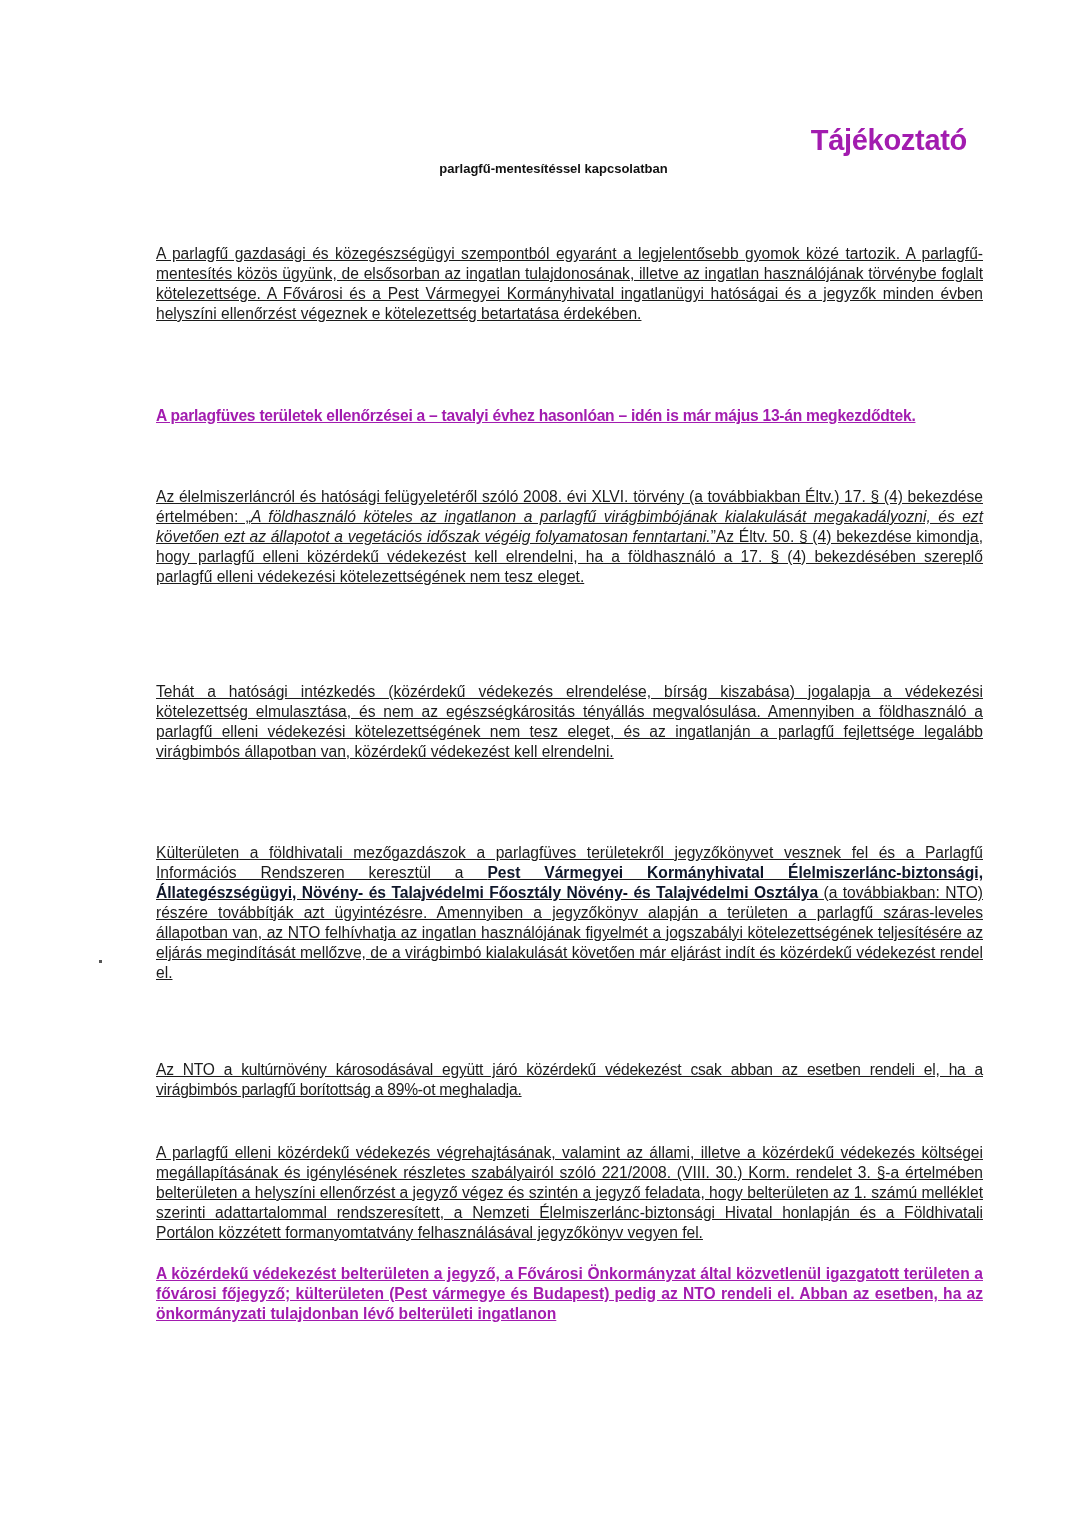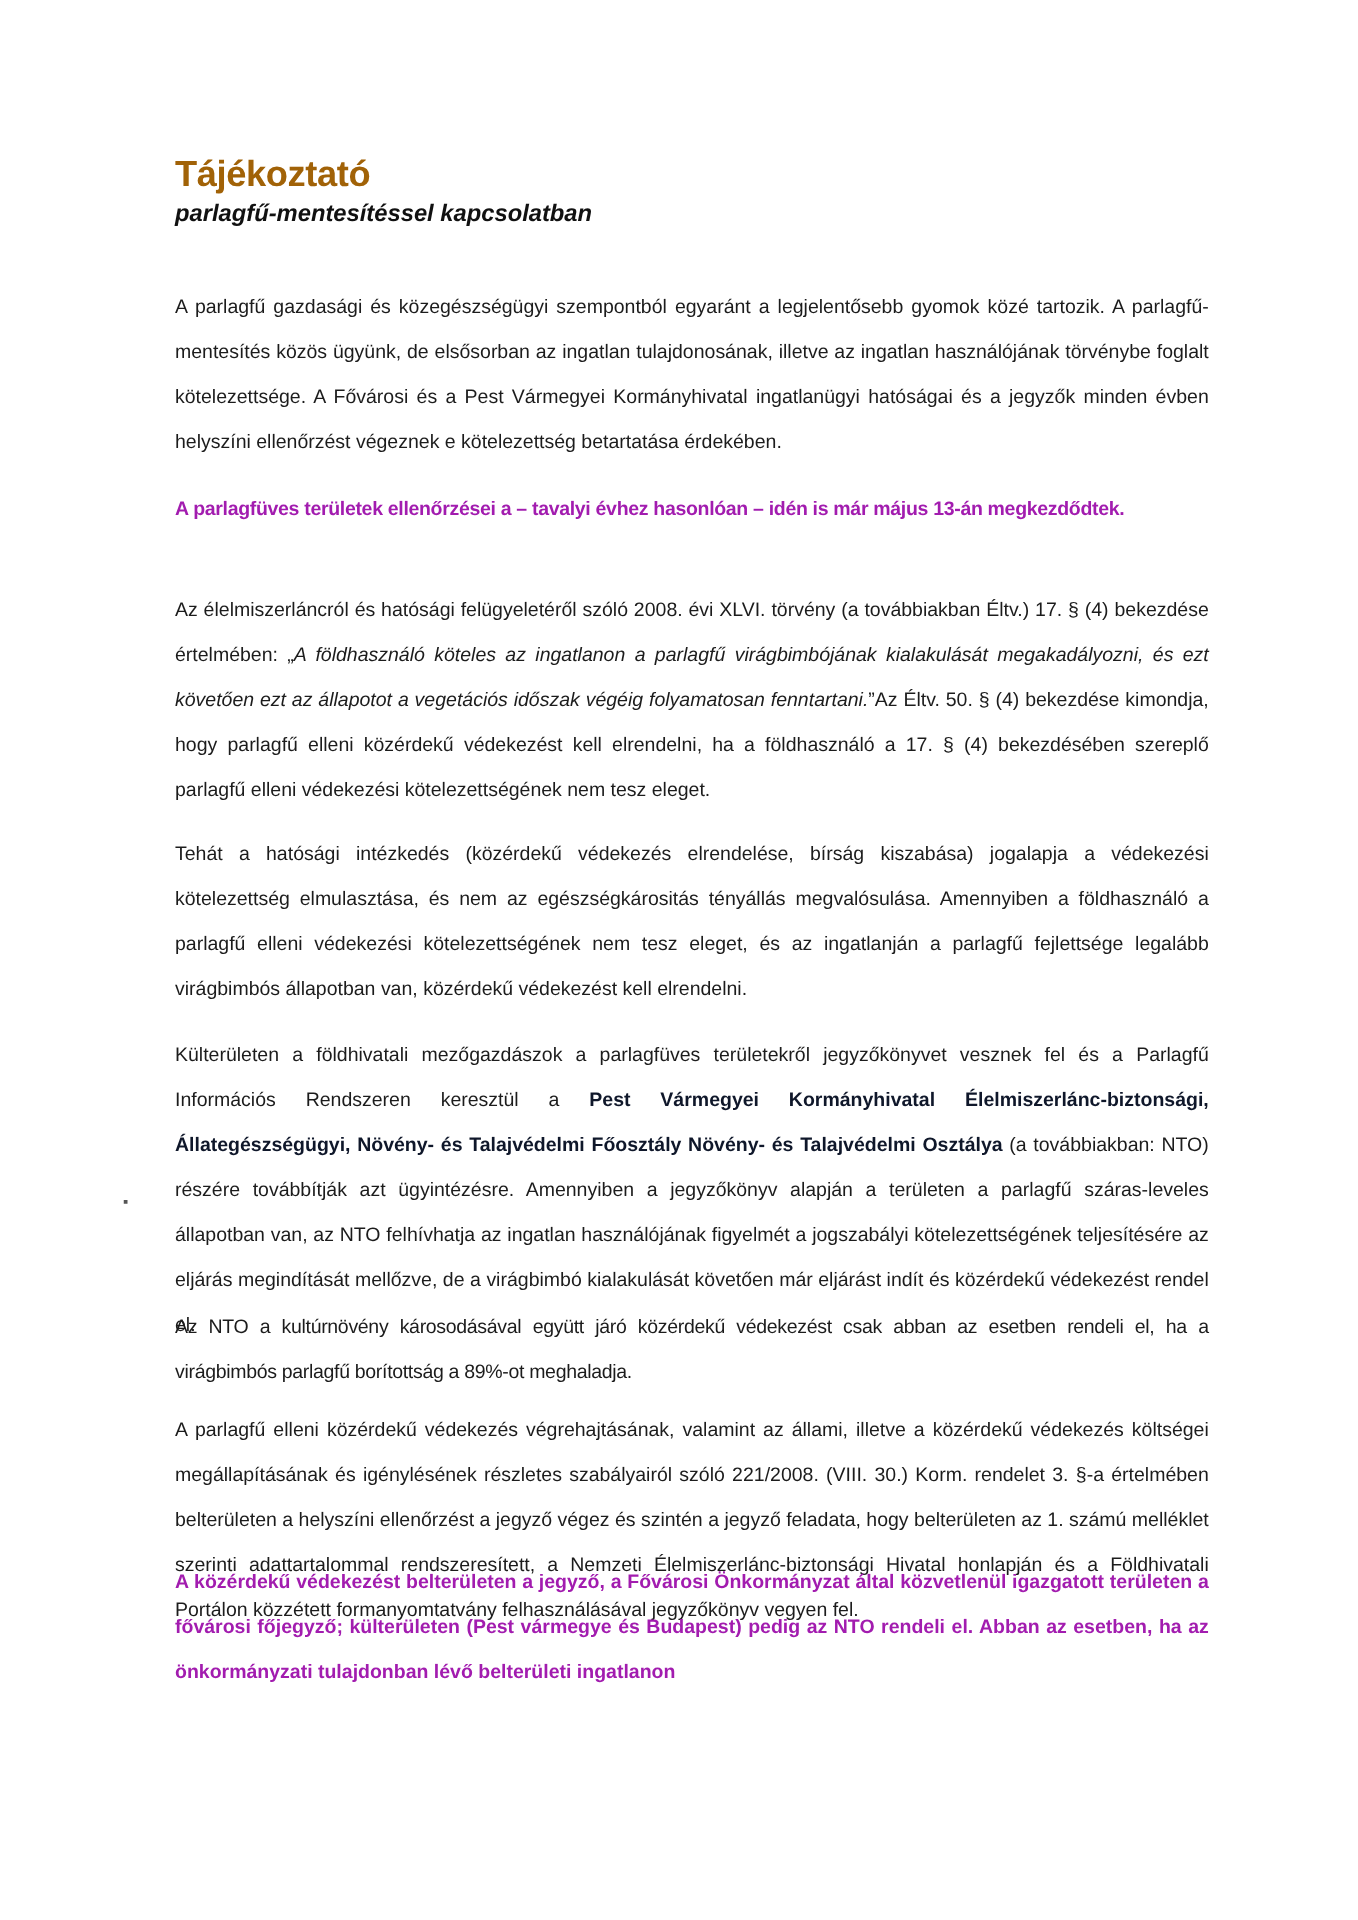--- a/index.html
+++ b/index.html
@@ -1,24 +1,24 @@
 <!DOCTYPE html>
 <html><head>
 <meta charset="utf-8">
 <style>
   html, body { margin: 0; padding: 0; background: #ffffff; }
   body { width: 1086px; height: 1536px; position: relative; overflow: hidden;
          font-family: "Liberation Sans", sans-serif; color: #1a1a1a; }
   .page { position: absolute; left: 140px; top: 0; width: 827px; }
-  .title { position: absolute; left: 0; width: 827px; top: 124px; text-align: left;
-           font-size: 29px; font-weight: bold; letter-spacing: -0.3px; color: #a16207; margin: 0; }
-  .subtitle { position: absolute; left: 0; width: 827px; top: 161px; 
-              font-size: 19px; font-weight: bold; color: #111; margin: 0; font-style: italic; }
-  .para { position: absolute; left: 0; width: 827px; margin: 0;
-          font-size: 15.6px; line-height: 36px; text-align: justify; color: #1c1c1c; }
+  .title { position: absolute; left: 0; width: 827px; top: 124px; text-align: right;
+           font-size: 29px; font-weight: bold; letter-spacing: -0.3px; color: #a21caf; margin: 0; }
+  .subtitle { position: absolute; left: 0; width: 827px; top: 161px; text-align: center;
+              font-size: 13px; font-weight: bold; color: #111; margin: 0; }
+  .para { position: absolute; left: 0; width: 827px; margin: 16px;
+          font-size: 15.6px; line-height: 20px; text-align: justify; color: #1c1c1c; text-decoration: underline; }
   .para.bold { font-weight: bold; color: #a21caf; }
   .para .b { font-weight: bold; color: #0f172a; }
   .para .i { font-style: italic; }
   .condensed { letter-spacing: -0.25px; }
   .dot { position: absolute; left: 99px; top: 960px; width: 3px; height: 3px; background: #555; }
 </style>
 </head>
 <body>
 
 <div class="page">

